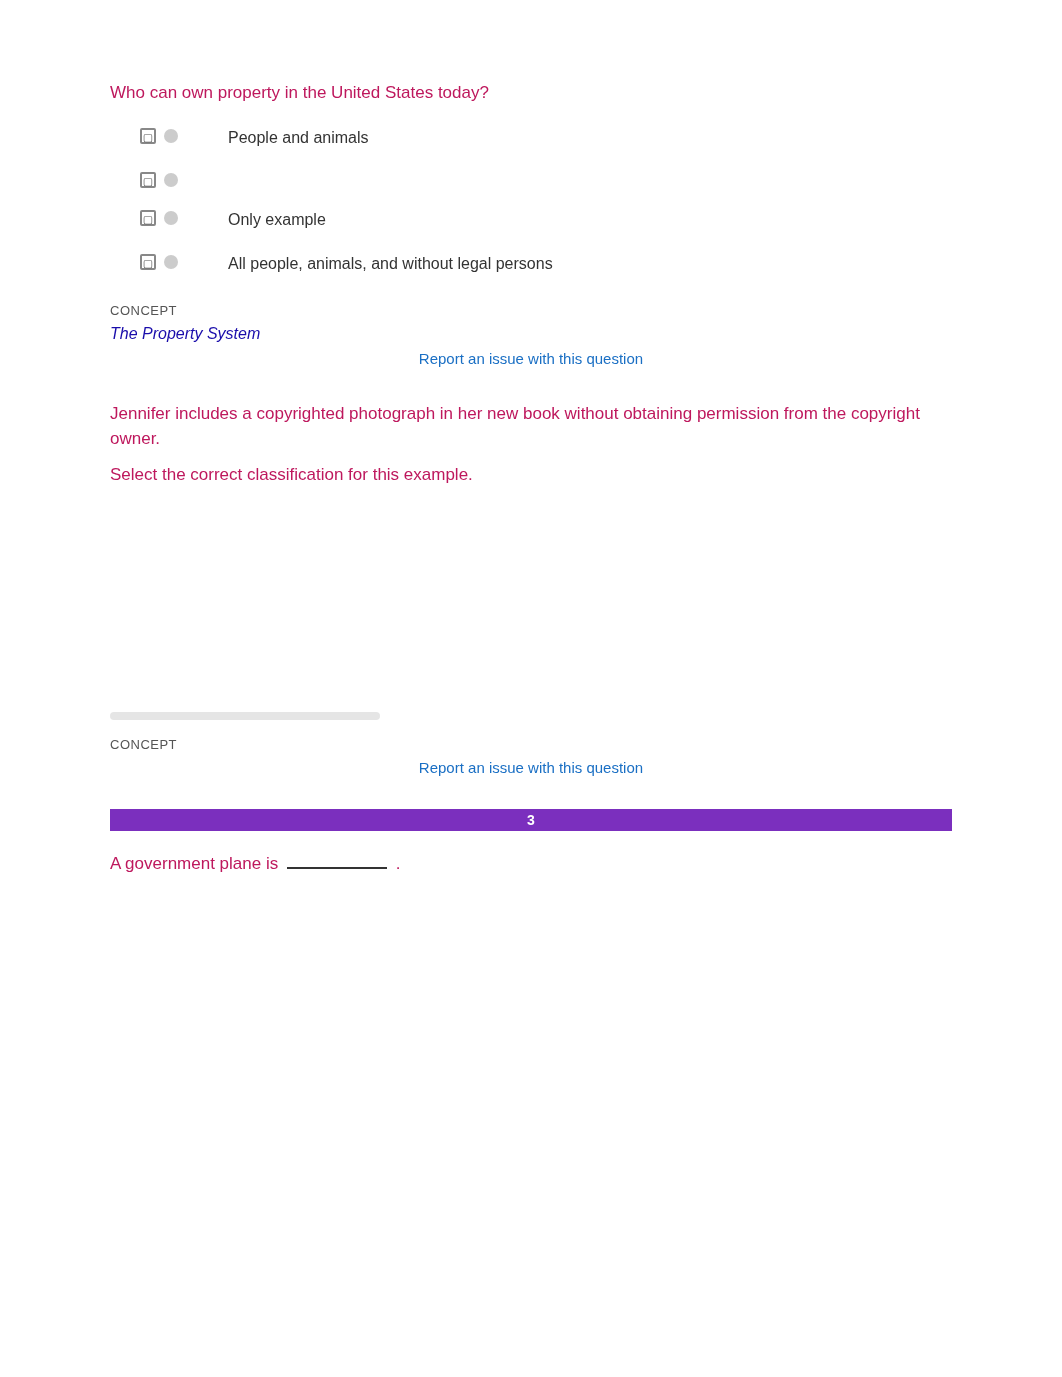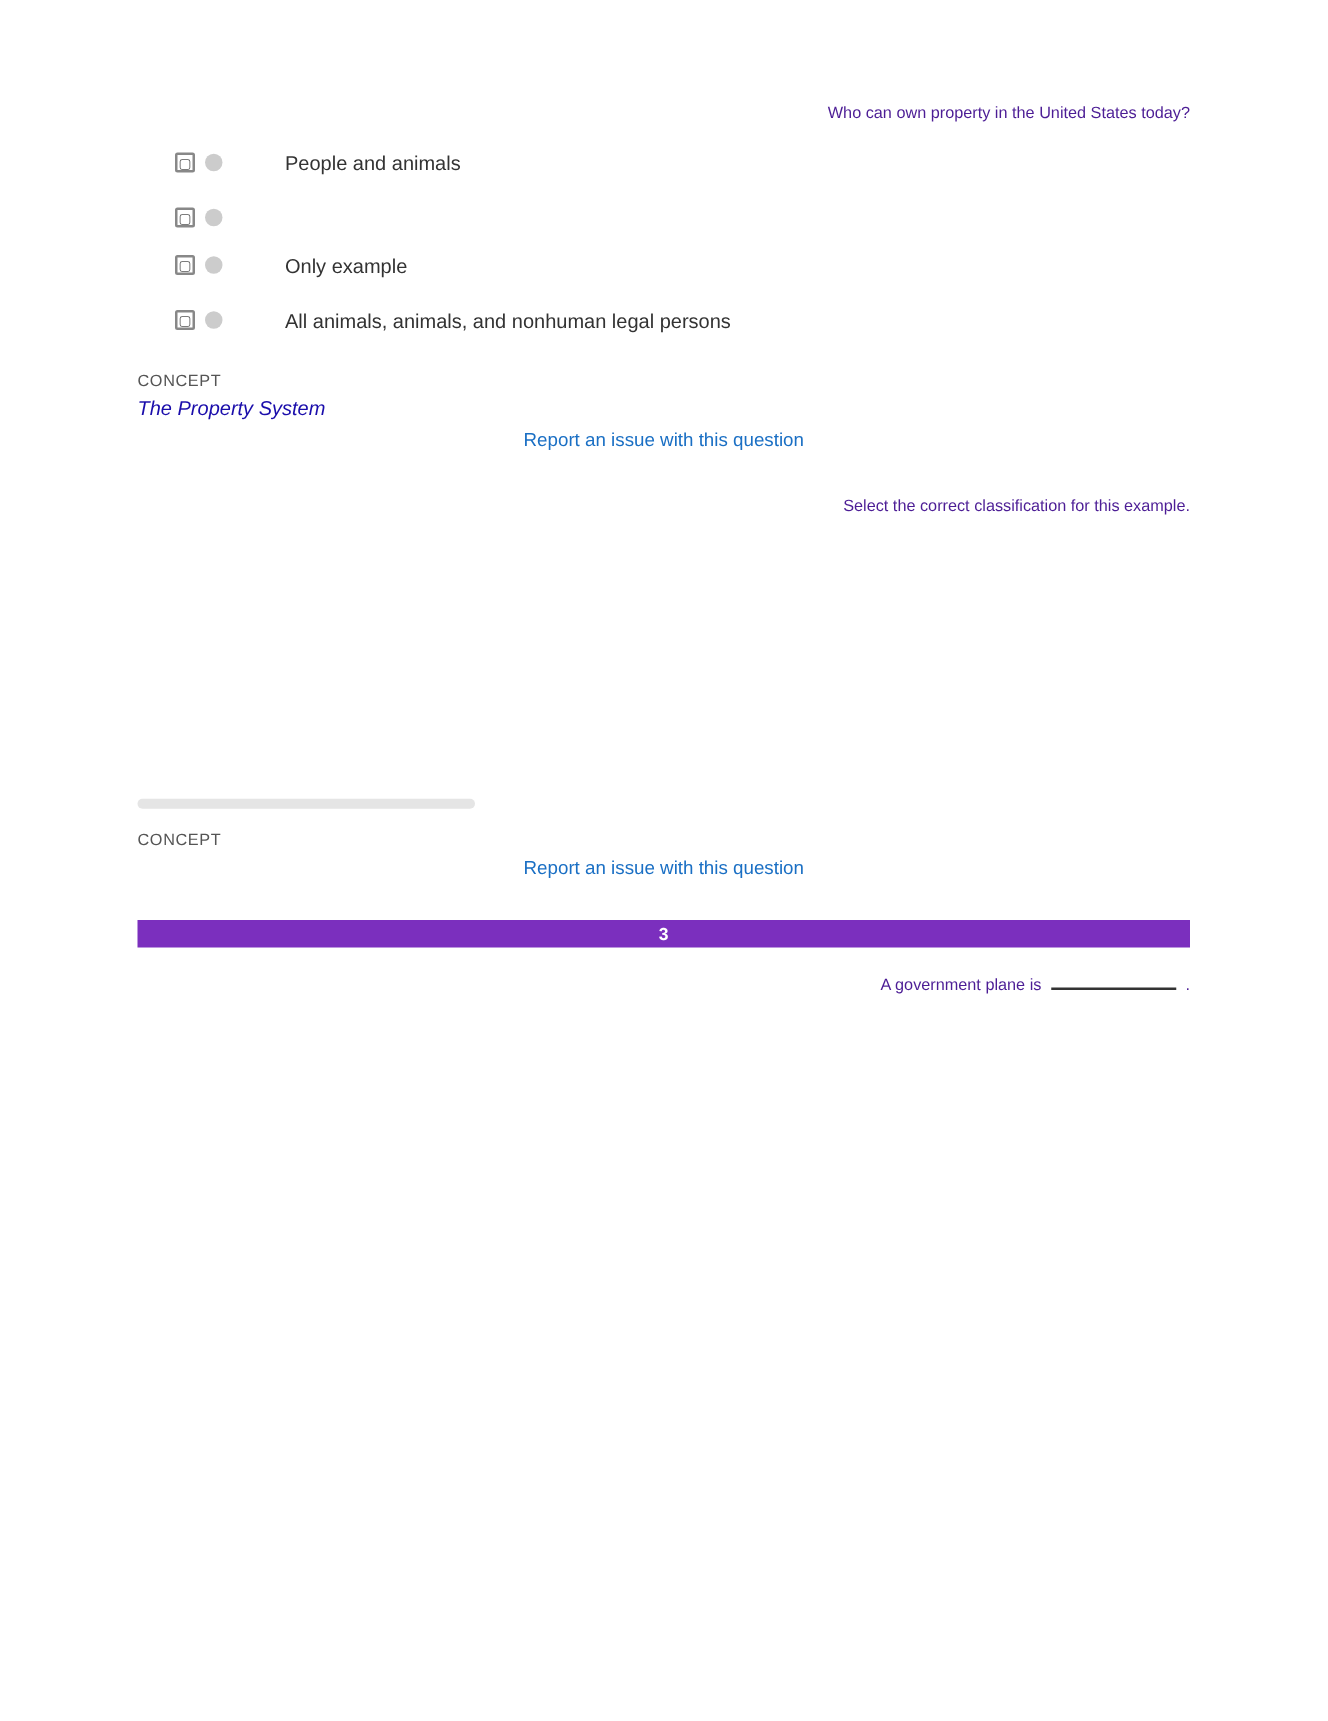--- a/index.html
+++ b/index.html
@@ -14,23 +14,22 @@
       color: #333333;
       width: 1062px;
       min-height: 1377px;
       padding: 80px 110px;
       font-size: 17px;
       line-height: 1.5;
     }
 
     .question-text {
       margin-bottom: 20px;
-      font-size: 13px;
-      color: #4c1d95;
-      text-align: right;
+      font-size: 17px;
+      color: #be185d;
     }
 
     .options-list {
       margin-left: 30px;
       margin-bottom: 25px;
     }
 
     .option-item {
       display: flex;
       align-items: flex-start;
@@ -191,33 +190,34 @@
         <div class="radio-circle"></div>
       </div>
       <div class="option-label">Only example</div>
     </div>
 
     <div class="option-item">
       <div class="radio-wrapper">
         <div class="radio-box">▢</div>
         <div class="radio-circle"></div>
       </div>
-      <div class="option-label">All animals, animals, and nonhuman legal persons</div>
+      <div class="option-label">All people, animals, and without legal persons</div>
     </div>
 
   </div>
 
   <div class="concept-section">
     <div class="concept-label">CONCEPT</div>
     <a class="concept-link" href="#">The Property System</a>
     <a class="report-link" href="#">Report an issue with this question</a>
   </div>
 </div>
 
 <div class="question-block" style="margin-top: 30px;">
+  <div class="question-text q2-text">Jennifer includes a copyrighted photograph in her new book without obtaining permission from the copyright owner.</div>
   <div class="question-text">Select the correct classification for this example.</div>
 
   <div class="answer-options-grid">
     
   </div>
 
   <div style="margin-bottom: 15px;">
     <div class="blurred-bar"></div>
   </div>
 

